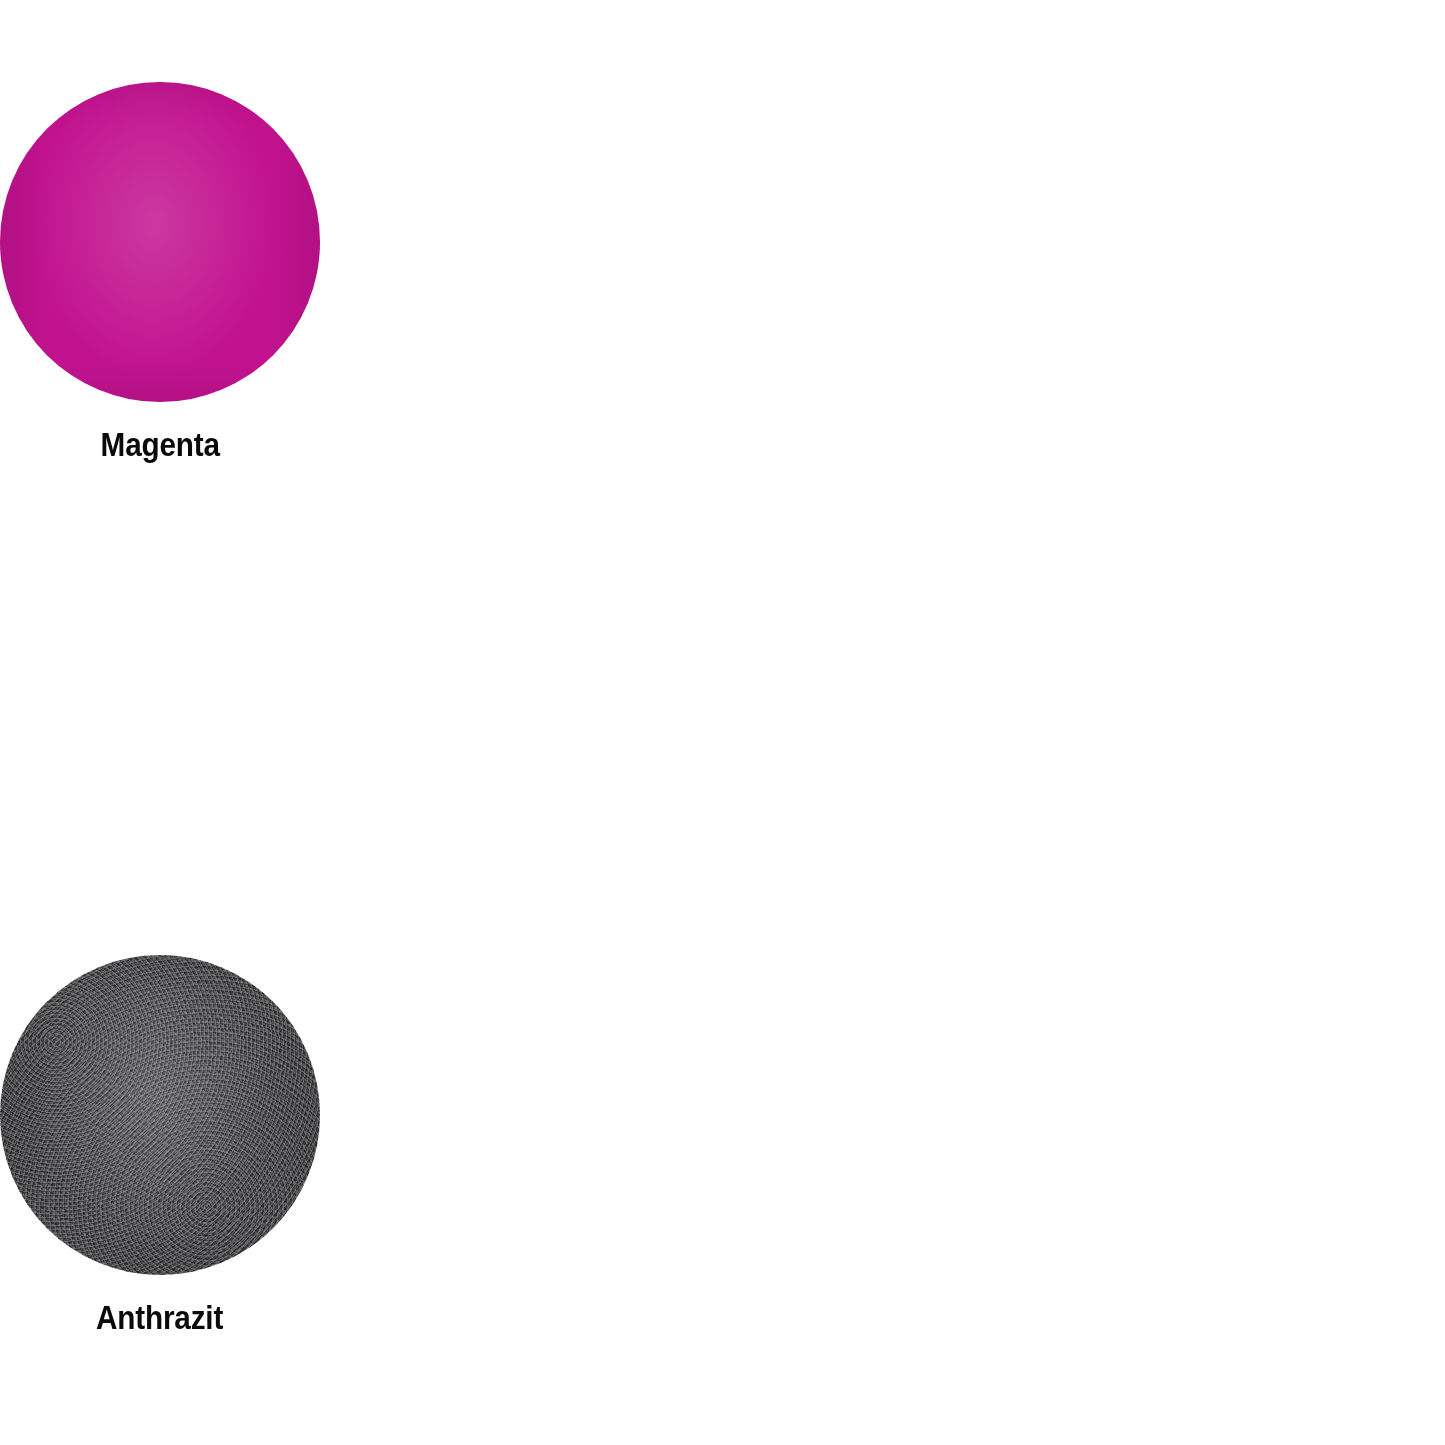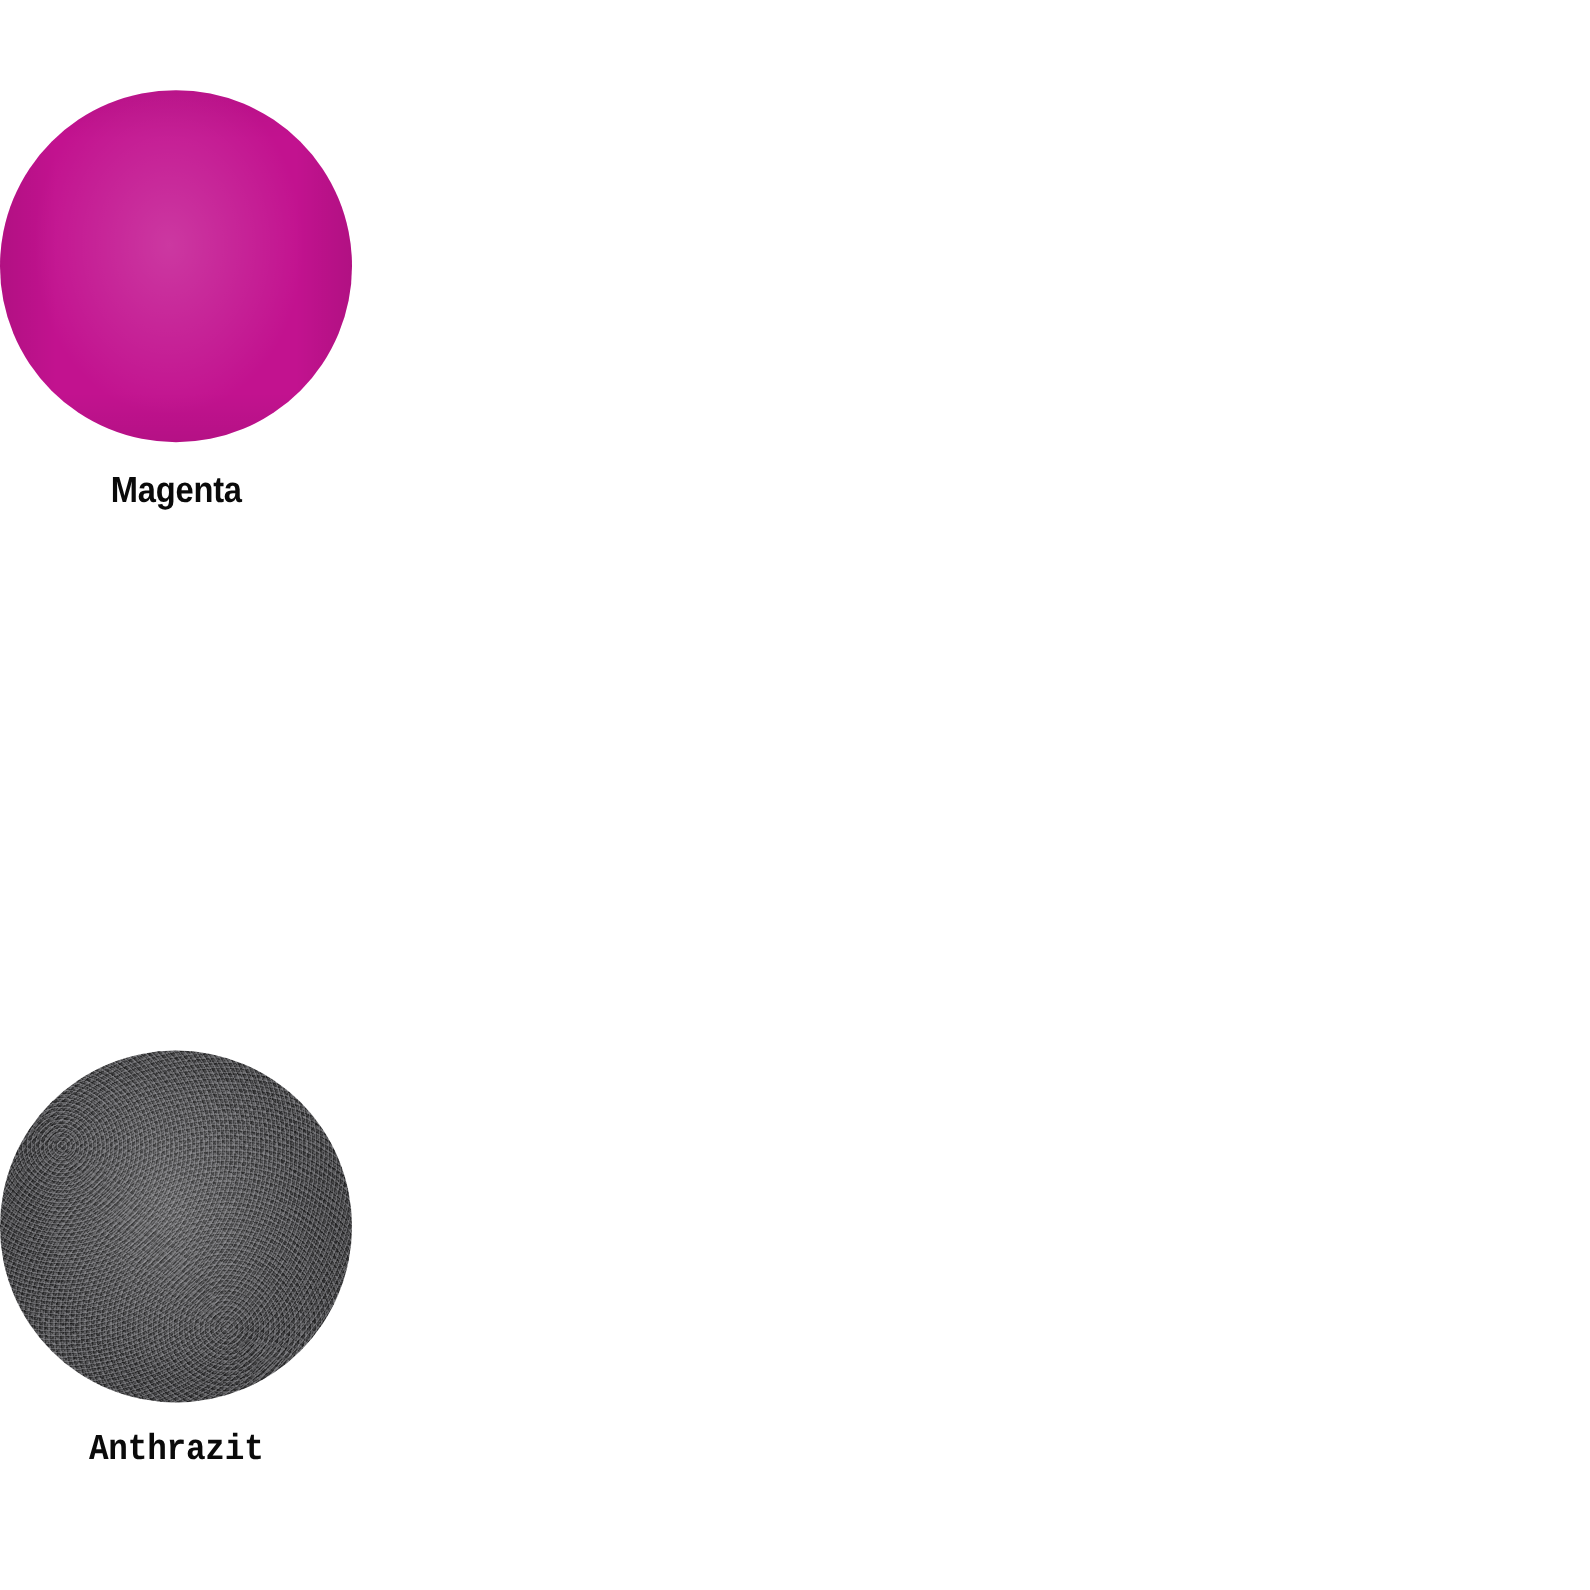--- a/index.html
+++ b/index.html
@@ -155,21 +155,21 @@
     <div class="swatch-row" style="top: 82px; gap: 26px;">
       <div class="swatch">
         <div class="disc-wrap">
           <div class="disc" title="Magenta" style="background: rgb(194, 18, 143);">
             <div class="shade"></div>
           </div>
         </div>
         <div class="label">Magenta</div>
       </div>
     </div>
-    <div class="swatch-row" style="top: 955px; gap: 24px; font-family: Liberation Mono, monospace;">
+    <div class="swatch-row" style="top: 955px; gap: 24px;">
       <div class="swatch">
         <div class="disc-wrap">
           <div class="disc" title="Anthrazit" style="background: rgb(74, 74, 76);">
             <div class="tex fiber-strong"></div>
             <div class="shade"></div>
           </div>
         </div>
         <div class="label">Anthrazit</div>
       </div>
     </div>

